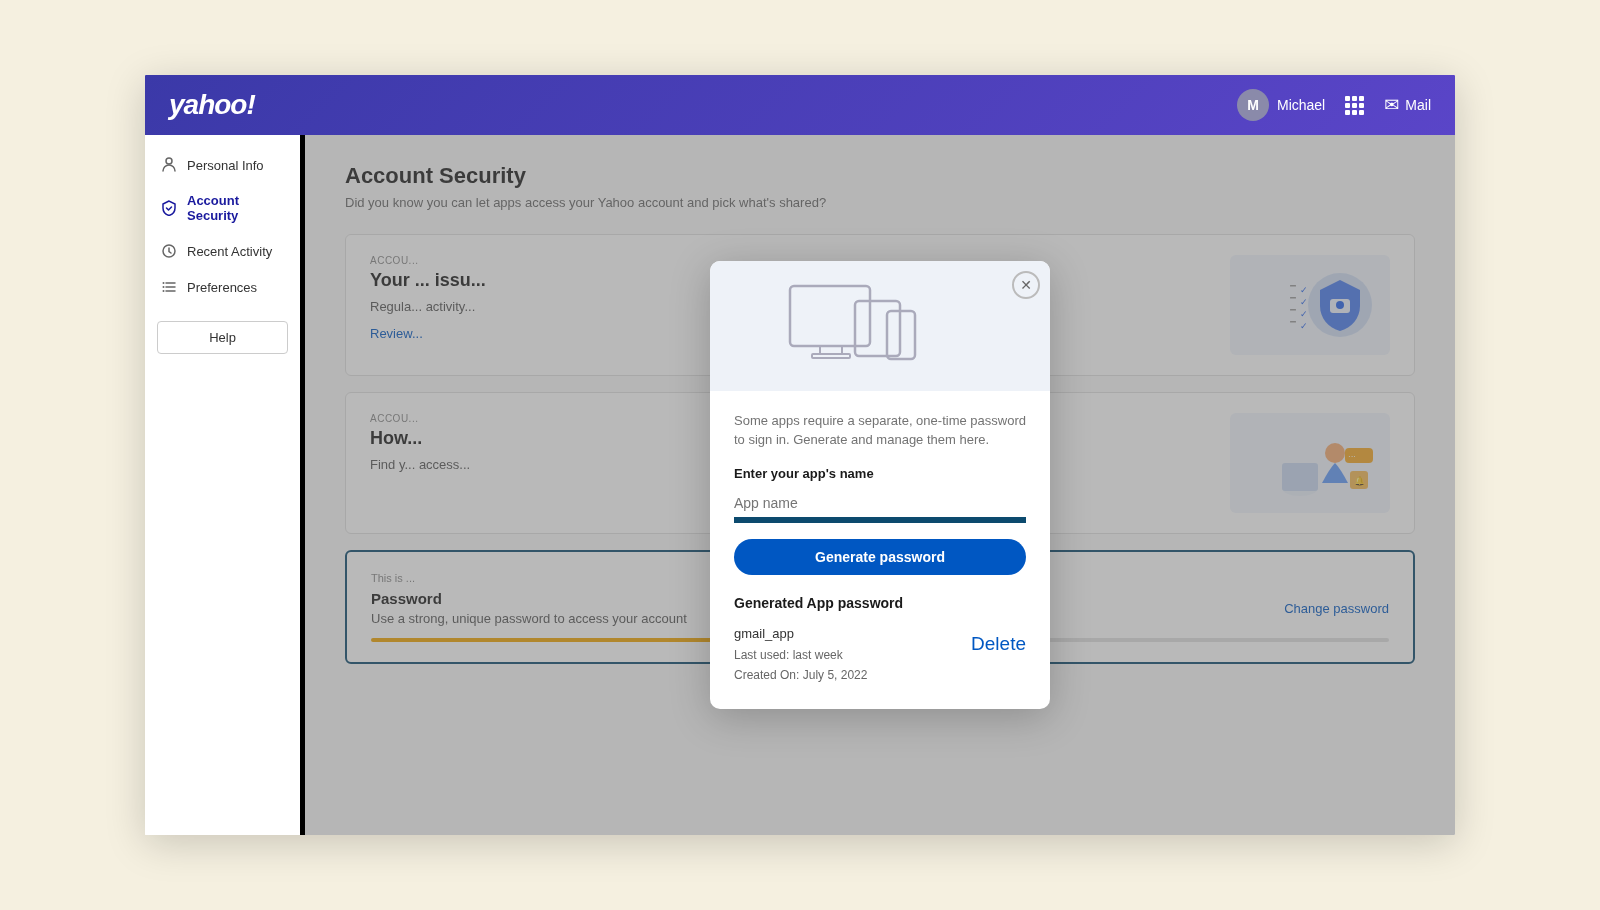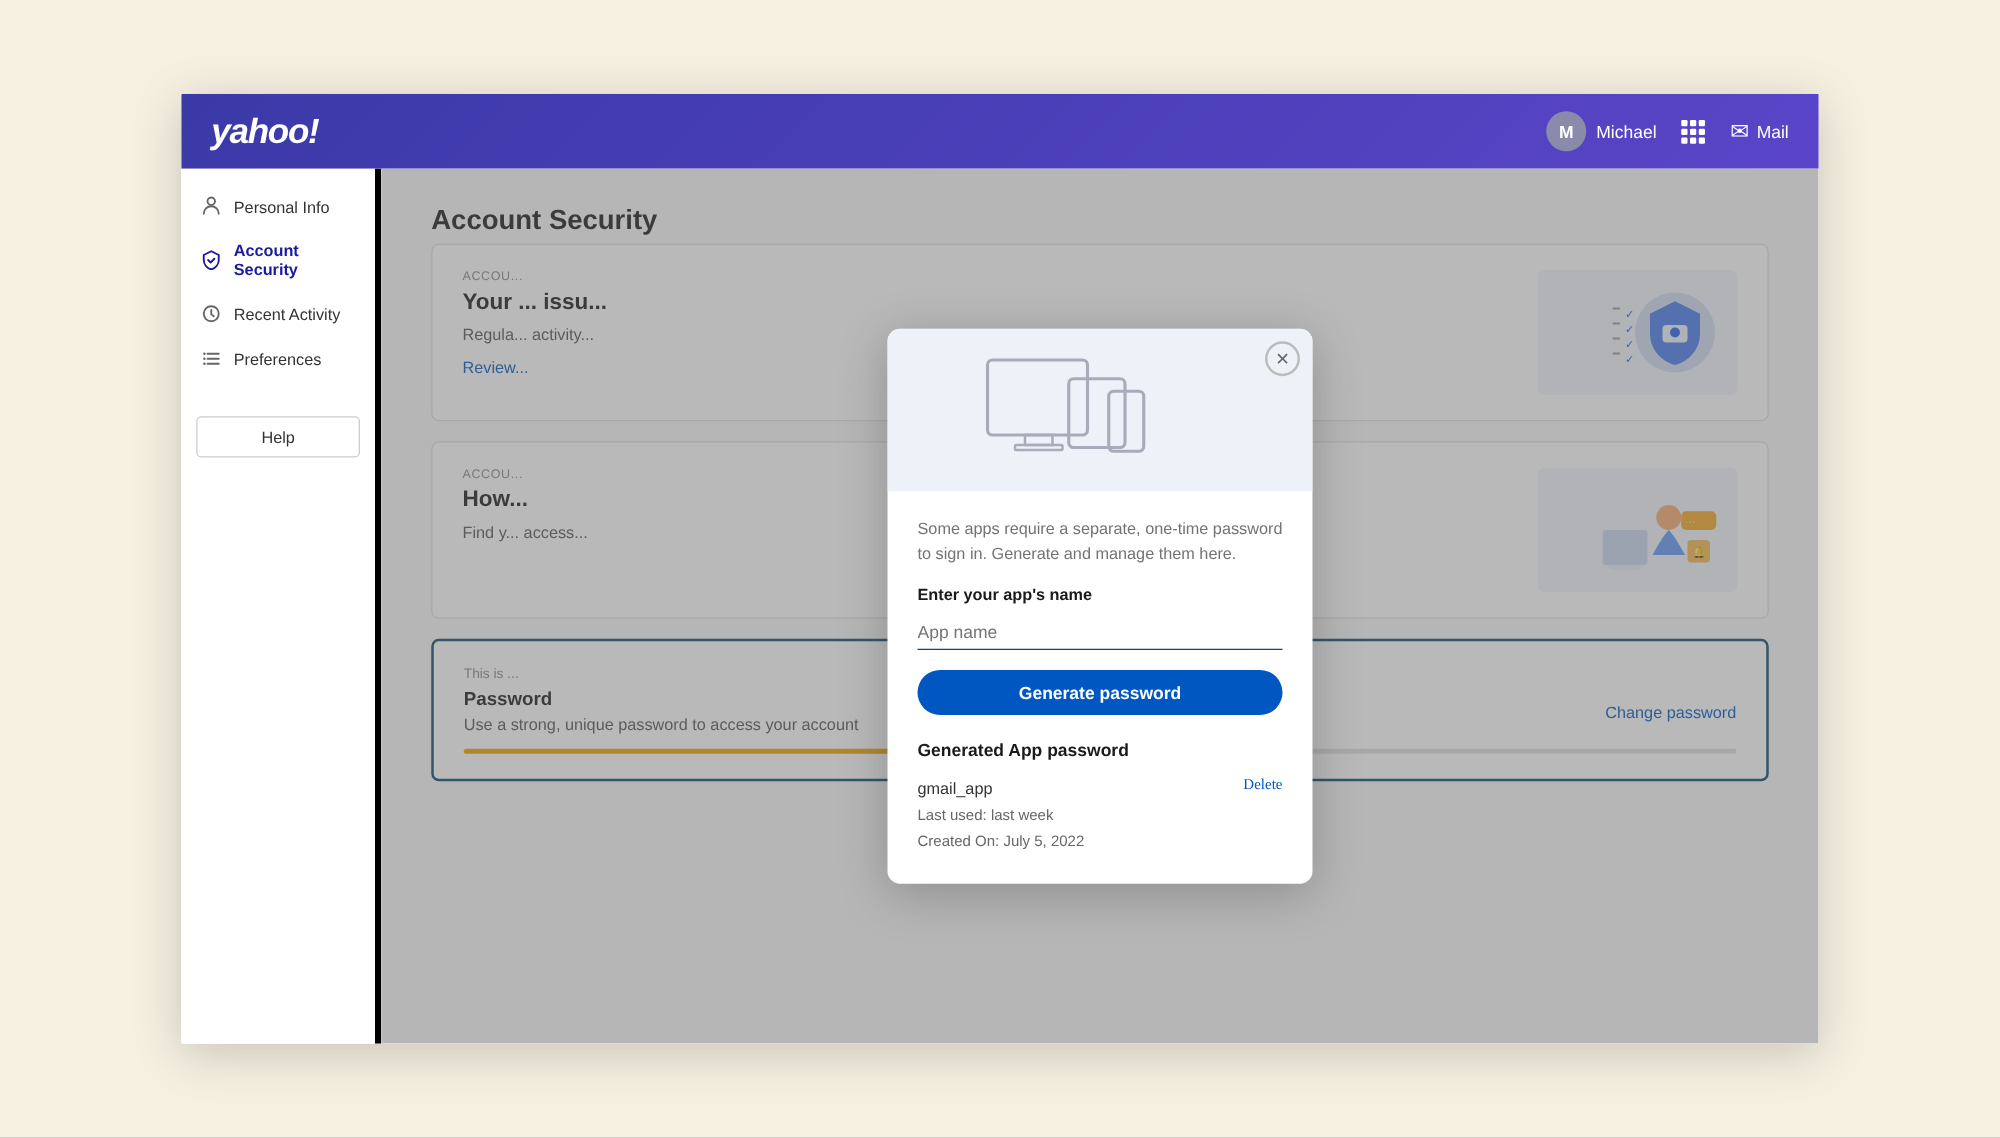--- a/index.html
+++ b/index.html
@@ -145,21 +145,21 @@
       justify-content: center;
       color: #666;
       font-size: 14px;
     }
 
     .sidebar-item.active .sidebar-icon {
       color: #1a1a9e;
     }
 
     .sidebar-help {
-      margin: 28px 12px;
+      margin: 16px 12px;
       padding: 8px 16px;
       border: 1px solid #ccc;
       border-radius: 4px;
       text-align: center;
       font-size: 13px;
       color: #333;
       cursor: pointer;
     }
 
     
@@ -353,21 +353,21 @@
     .modal-label {
       font-size: 13px;
       font-weight: 600;
       color: #1a1a1a;
       margin-bottom: 8px;
     }
 
     .modal-input {
       width: 100%;
       border: none;
-      border-bottom: 1px solid #0c4a6e;
+      border-bottom: 6px solid #0c4a6e;
       padding: 6px 0;
       font-size: 14px;
       color: #999;
       outline: none;
       margin-bottom: 16px;
       background: transparent;
     }
 
     .generate-btn {
       width: 100%;
@@ -405,26 +405,25 @@
       font-weight: 500;
     }
 
     .app-password-meta {
       color: #666;
       font-size: 12px;
     }
 
     .delete-link {
       color: #0057c2;
-      font-size: 12px;
+      font-size: 19px;
       cursor: pointer;
       text-decoration: none;
       flex-shrink: 0;
-      margin-top: 0;
-      font-family: Liberation Serif, serif;
+      margin-top: 10px;
     }
   </style>
 </head>
 <body>
 
 <div class="browser-window">
 
   <div class="header">
     <div class="yahoo-logo">yahoo!</div>
     <div class="header-right">
@@ -496,20 +495,21 @@
         <span>Preferences</span>
       </div>
 
       <div class="sidebar-help">
         <span>Help</span>
       </div>
     </div>
 
     <div class="content">
       <div class="page-title">Account Security</div>
+      <div class="page-subtitle">Did you know you can let apps access your Yahoo account and pick what's shared?</div>
 
       <div class="section">
         <div class="section-text">
           <div class="section-label">ACCOU...</div>
           <div class="section-heading">Your ... issu...</div>
           <div class="section-desc">Regula... activity...</div>
           <a class="section-link">Review...</a>
         </div>
         <div class="section-illustration">
           <svg viewBox="0 0 160 100" xmlns="http://www.w3.org/2000/svg">

